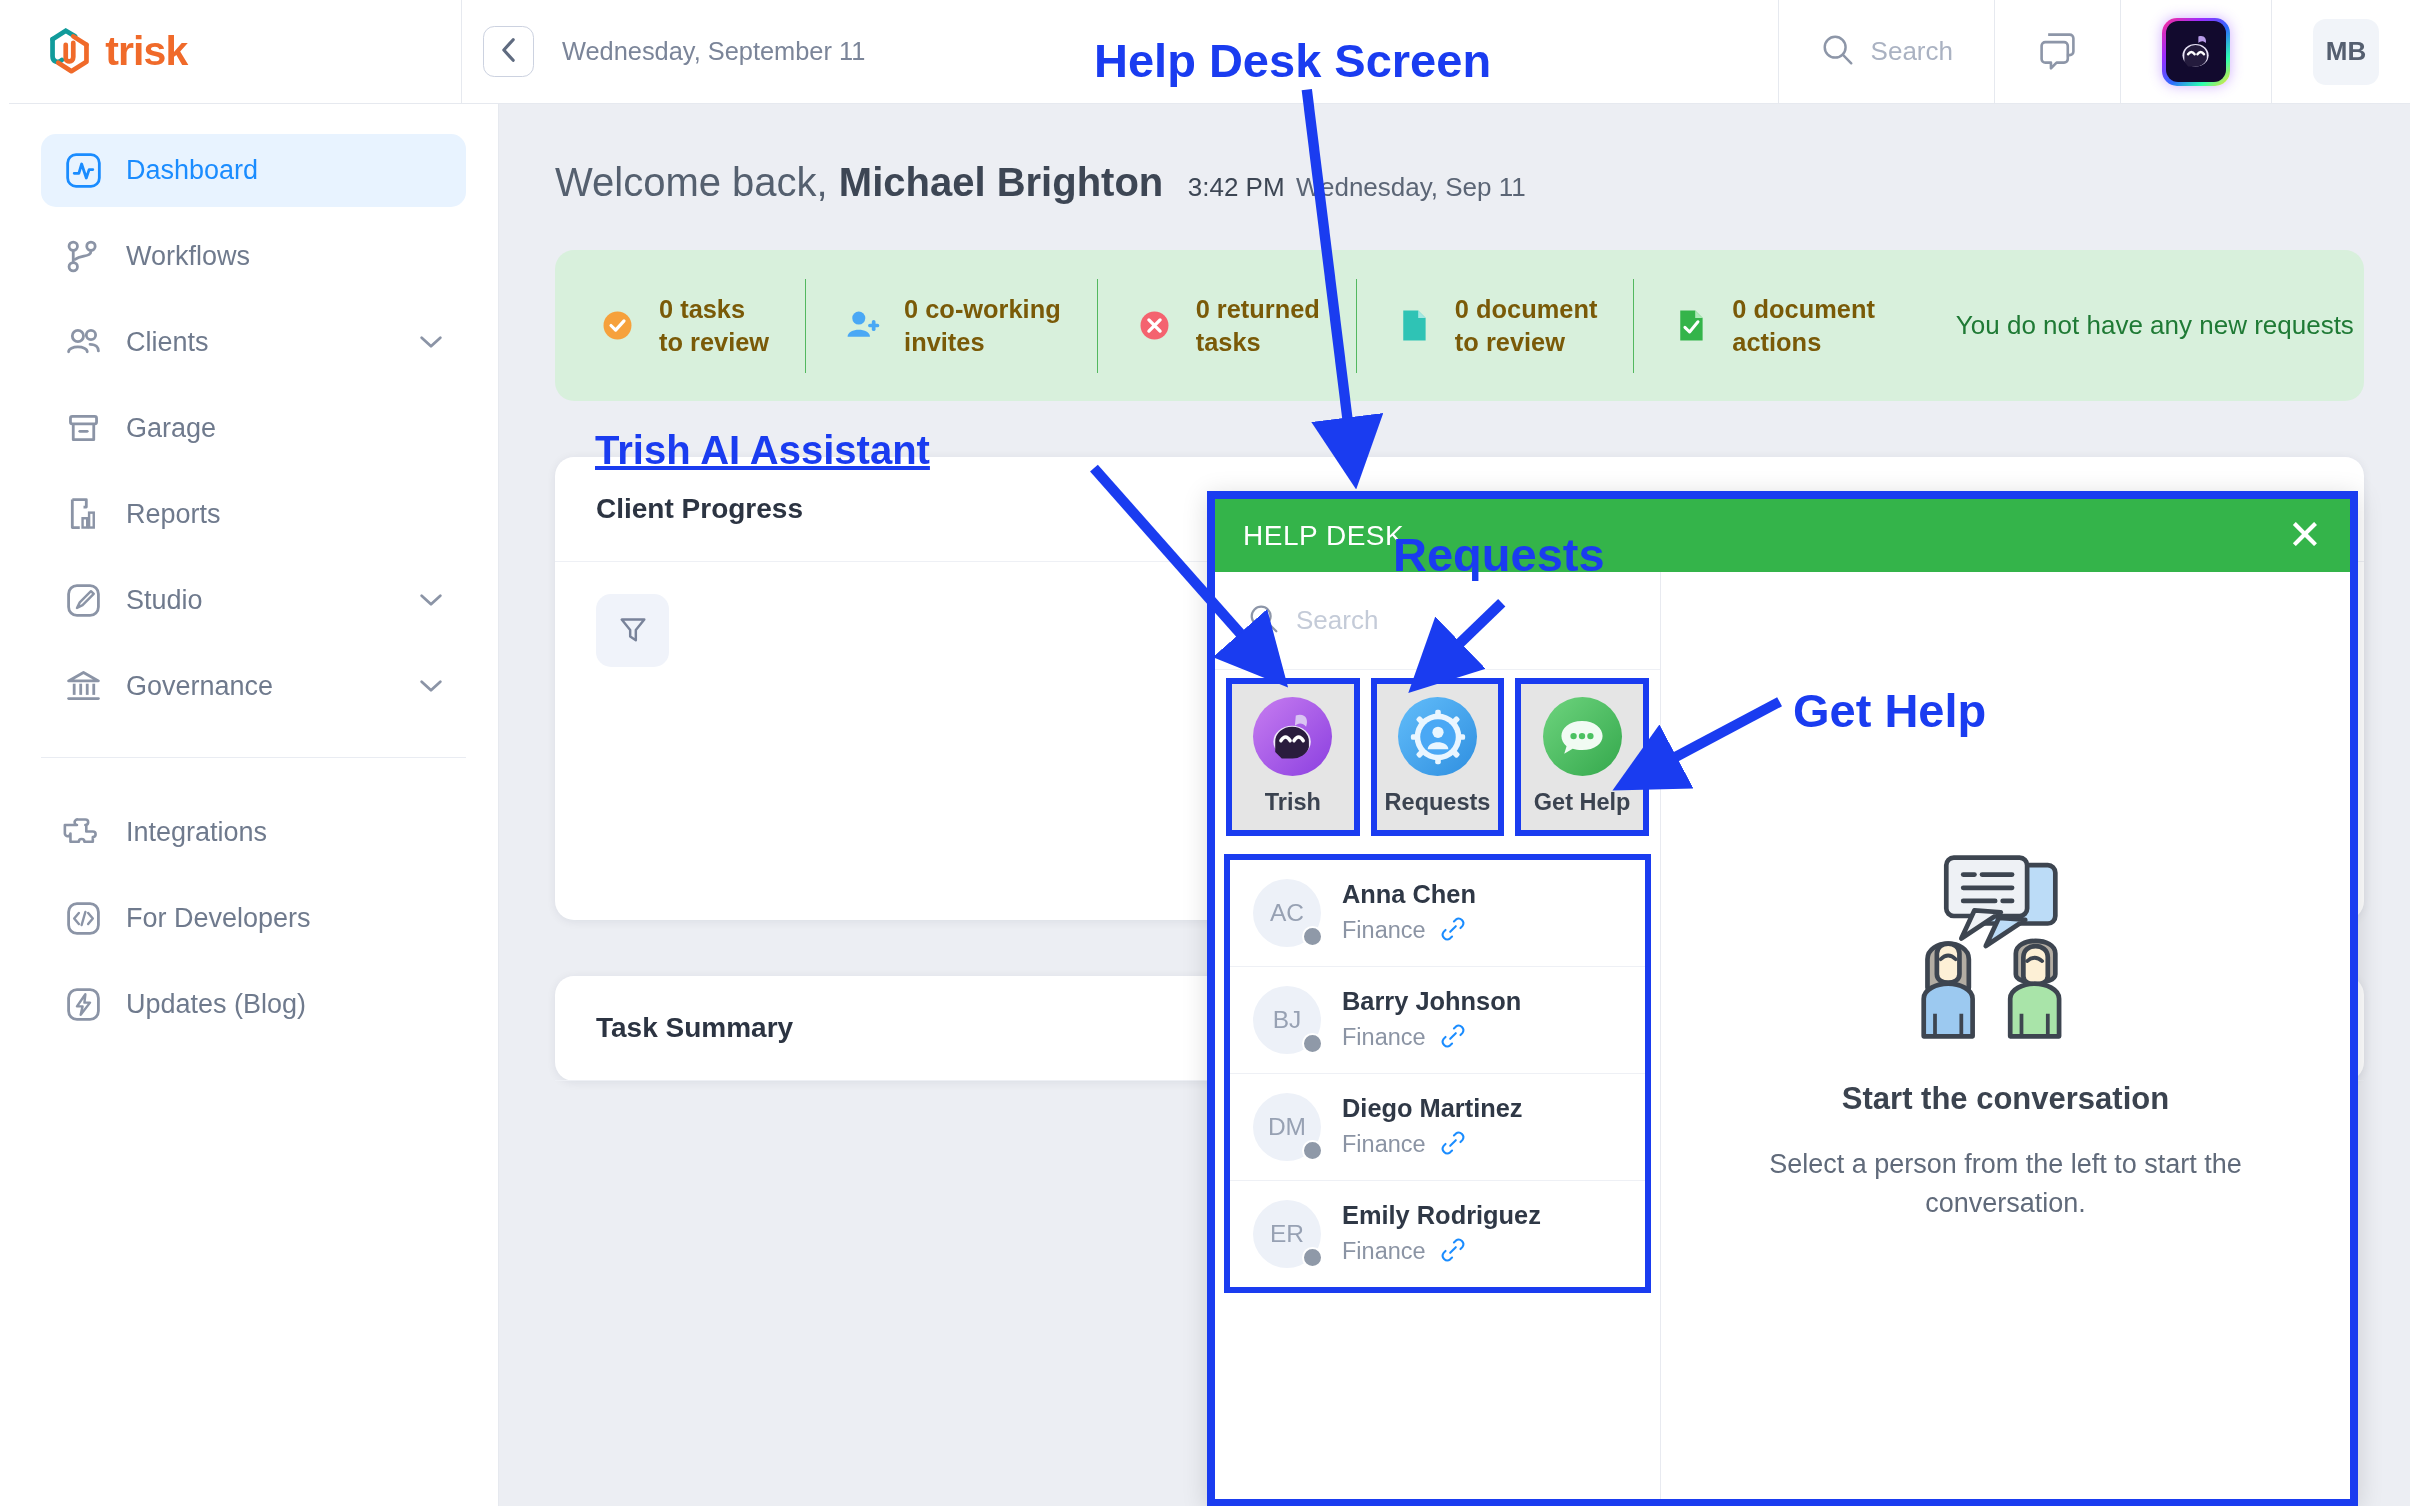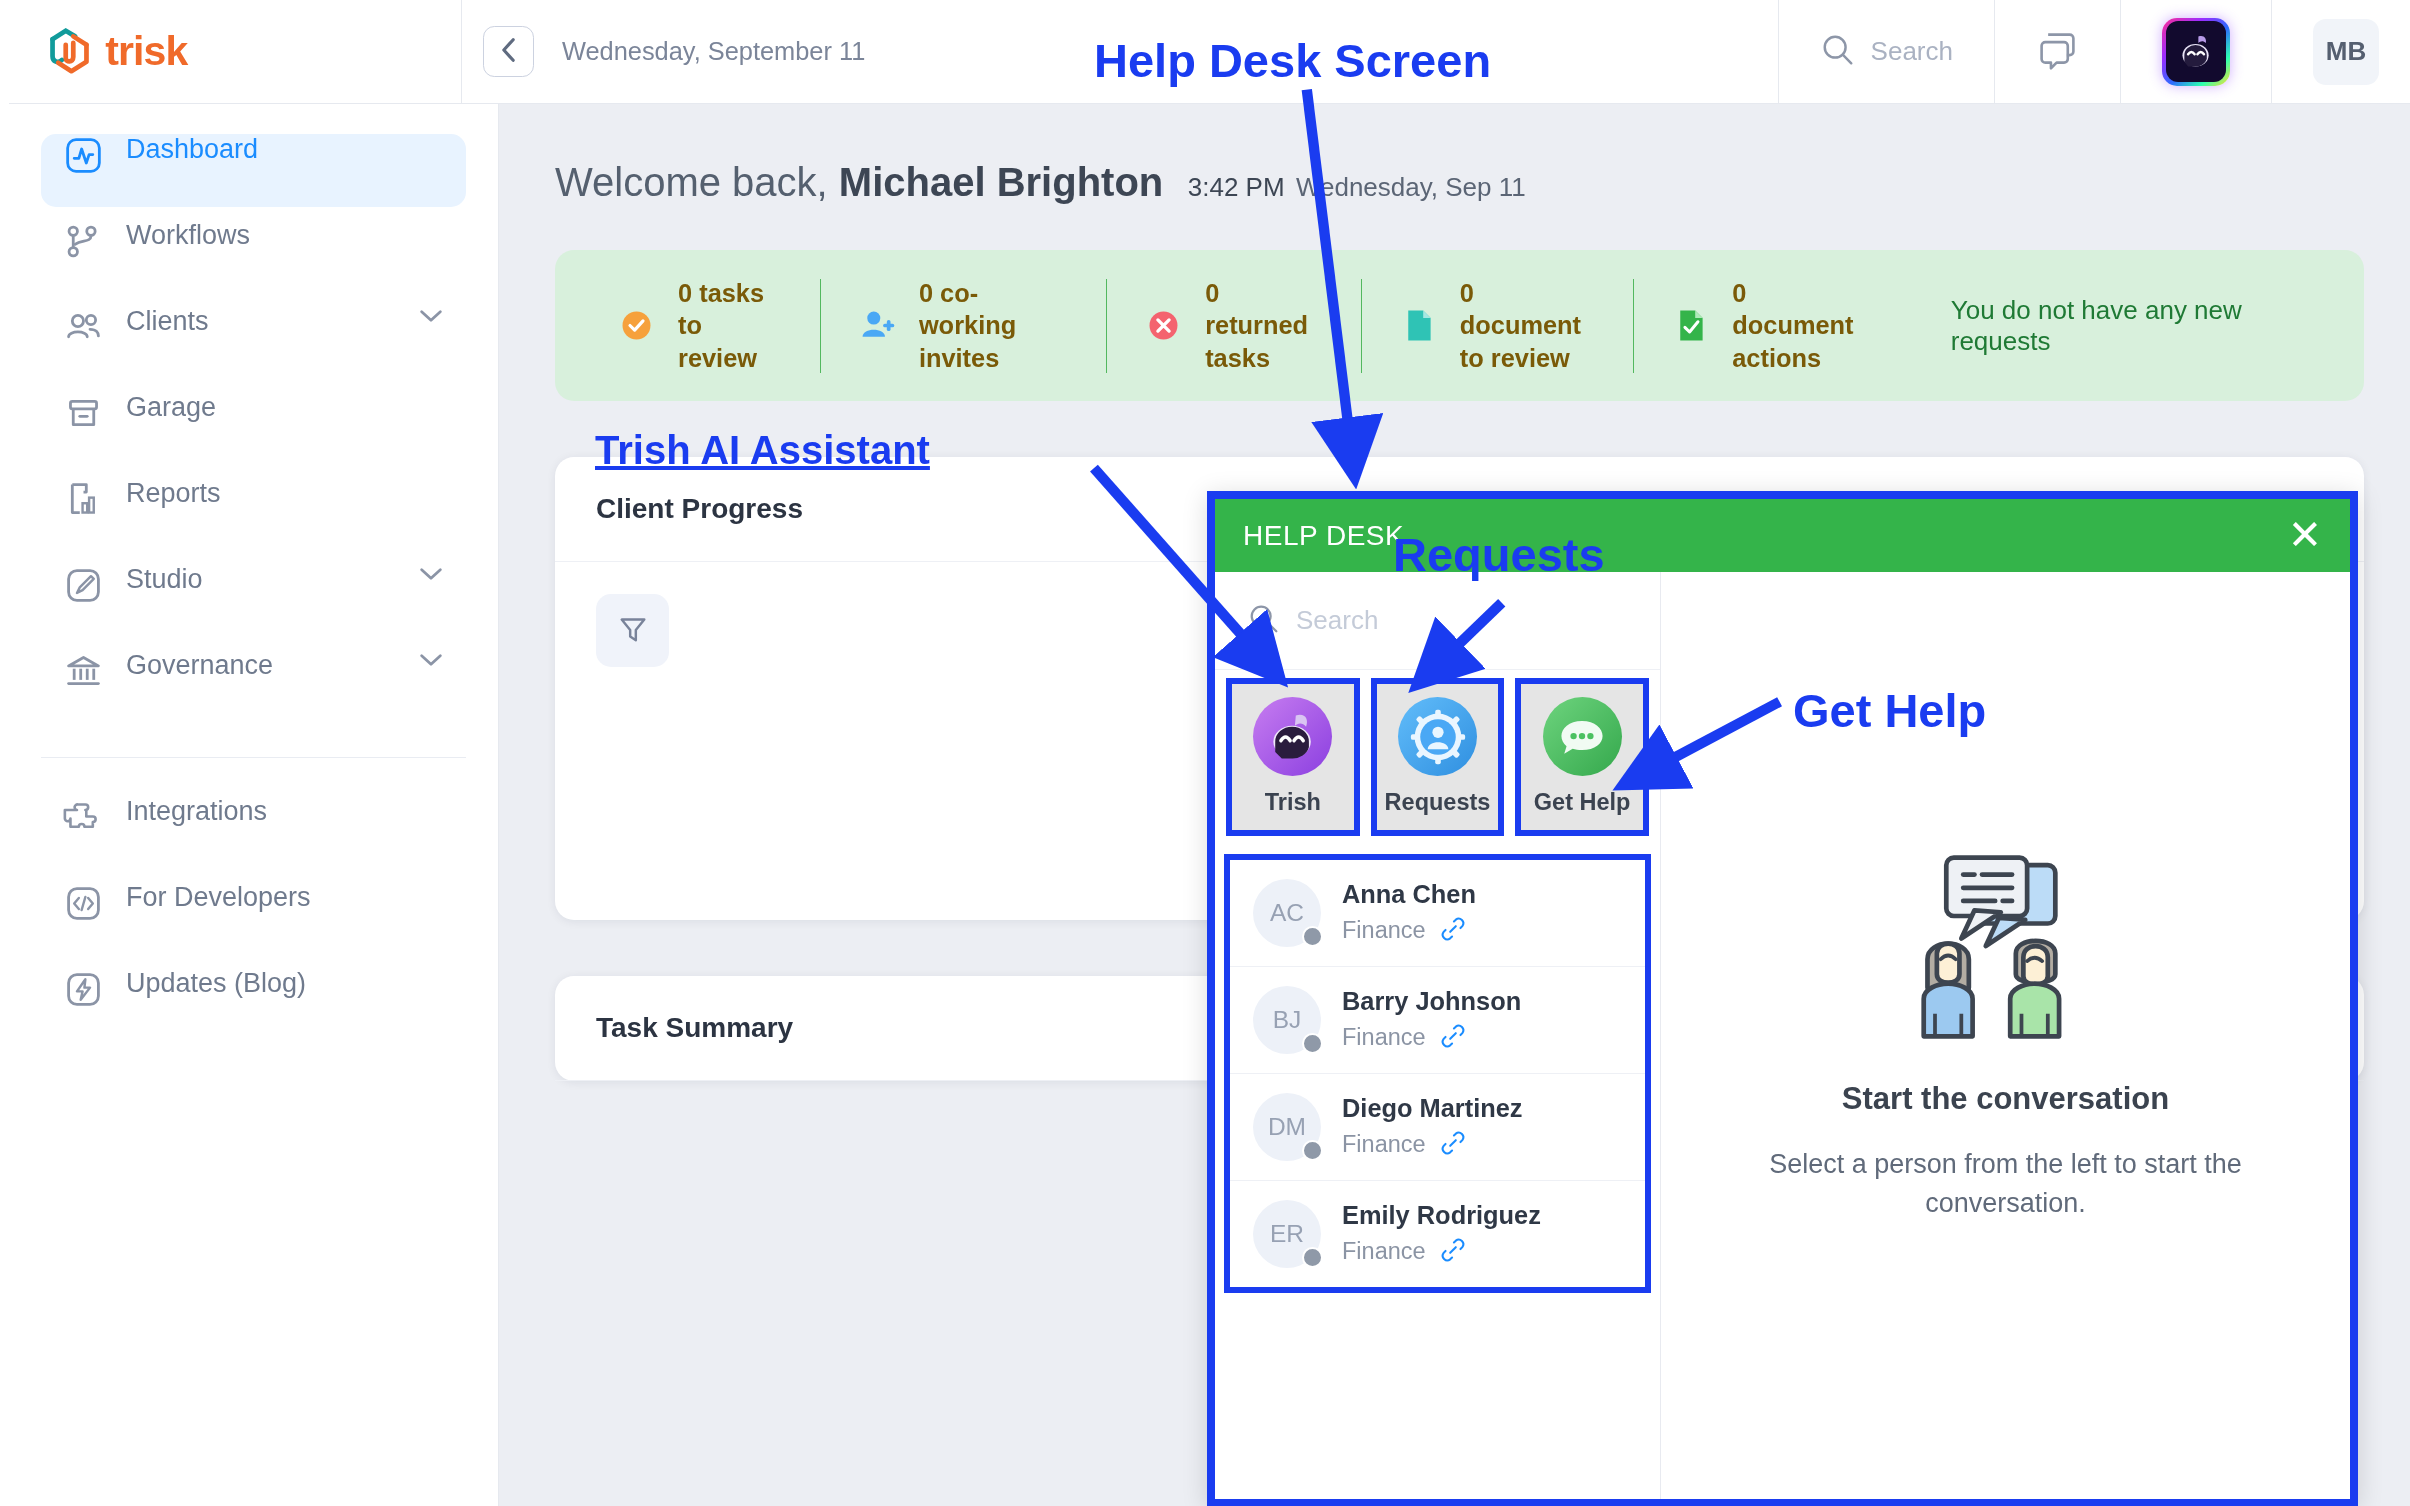--- a/index.html
+++ b/index.html
@@ -47,21 +47,21 @@
     display: flex; align-items: center; justify-content: center;
     font-size: 26px; font-weight: 600; color: #555f70;
   }
 
   
   .sidebar {
     position: absolute; top: 104px; left: 0; width: 490px; height: 1403px;
     background: #fff; border-right: 0.9px solid #e6e9ef; padding-top: 30px; z-index: 3;
   }
   .nav-item {
-    display: flex; align-items: flex-start; height: 73px; margin: 0 32px 13px 32px;
+    display: flex; align-items: center; height: 73px; margin: 0 32px 13px 32px;
     padding: 0 21px; border-radius: 15px; cursor: pointer; color: #6f7a8d;
   }
   .nav-item.active { background: #e8f3ff; color: #1a8cff; }
   .nav-ico { width: 43px; height: 43px; flex: 0 0 43px; display:flex; align-items:center; justify-content:center; }
   .nav-label { font-size: 27px; margin-left: 21px; }
   .nav-item.active .nav-label { font-weight: 500; }
   .nav-chev { margin-left: auto; }
   .nav-sep { height: 0.9px; background: #e9ecf2; margin: 34px 32px 38px 32px; }
 
   
@@ -74,21 +74,21 @@
   .welcome-name { font-weight: 700; color: #3d4654; }
   .welcome-time { font-size: 26px; font-weight: 400; color: #3d4654; margin-left: 24.5px; }
   .welcome-date { font-size: 26px; color: #5b6575; margin-left: 11.3px; }
   .dash-actions { margin-left: auto; display: flex; align-items: center; gap: 22.6px; color: #4aa8f5; }
   .dash-act { display: flex; align-items: center; gap: 15px; font-size: 26px; font-weight: 600; cursor: pointer; }
   .dash-pipe { color: #9fc9ef; font-size: 26px; }
 
   
   .stats-bar {
     margin: 45px 56px 0 56px; height: 151px; background: #d8f0dc;
-    border-radius: 19px; display: flex; align-items: center; padding: 0 25px;
+    border-radius: 19px; display: flex; align-items: center; padding: 0 6px;
   }
   .stat { display: flex; align-items: center; gap: 21px; padding: 0 36px; height: 94px; }
   .stat + .stat { border-left: 1.9px solid #53b85f; }
   .stat-ico { width: 41px; height: 41px; flex: 0 0 41px; }
   .stat-txt { font-size: 25.4px; font-weight: 700; color: #7a5a08; line-height: 1.28; }
   .stats-note { font-size: 26px; color: #1f7a35; padding-left: 45px; }
 
   
   .card {
     margin: 56px 56px 0 56px; background: #fff; border-radius: 19px;

